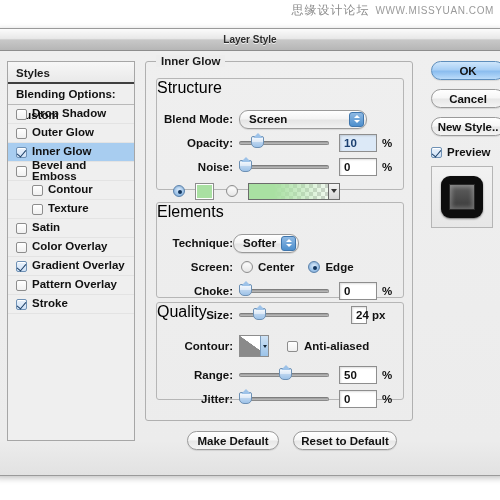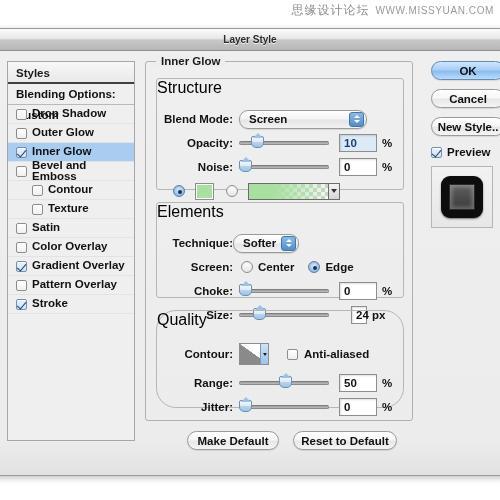--- a/index.html
+++ b/index.html
@@ -410,21 +410,21 @@
                 <div class="track"></div>
                 <div class="thumb" style="left:14px;"></div>
               </div>
               <div class="numfield" style="width:16px; margin-left:22px;">
                 <span>24</span>
               </div>
               <span class="unit">px</span>
             </div>
           </div>
 
-          <div class="inner-group" style="left:10px; top:248px; width:248px; height:98px;border-radius:20px;">
+          <div class="inner-group" style="left:10px; top:240px; width:248px; height:98px;">
             <span class="legend">Quality</span>
 
             <div class="row" style="margin:12px 0 6px 0; height:26px;">
               <span class="lbl" style="width:76px;">Contour:</span>
               <div class="contour-swatch" style="margin-left:6px;">
                 <span class="cbtn">
                     <i></i>
                   </span>
               </div>
               <span class="cbox" style="margin-left:18px;"></span>

